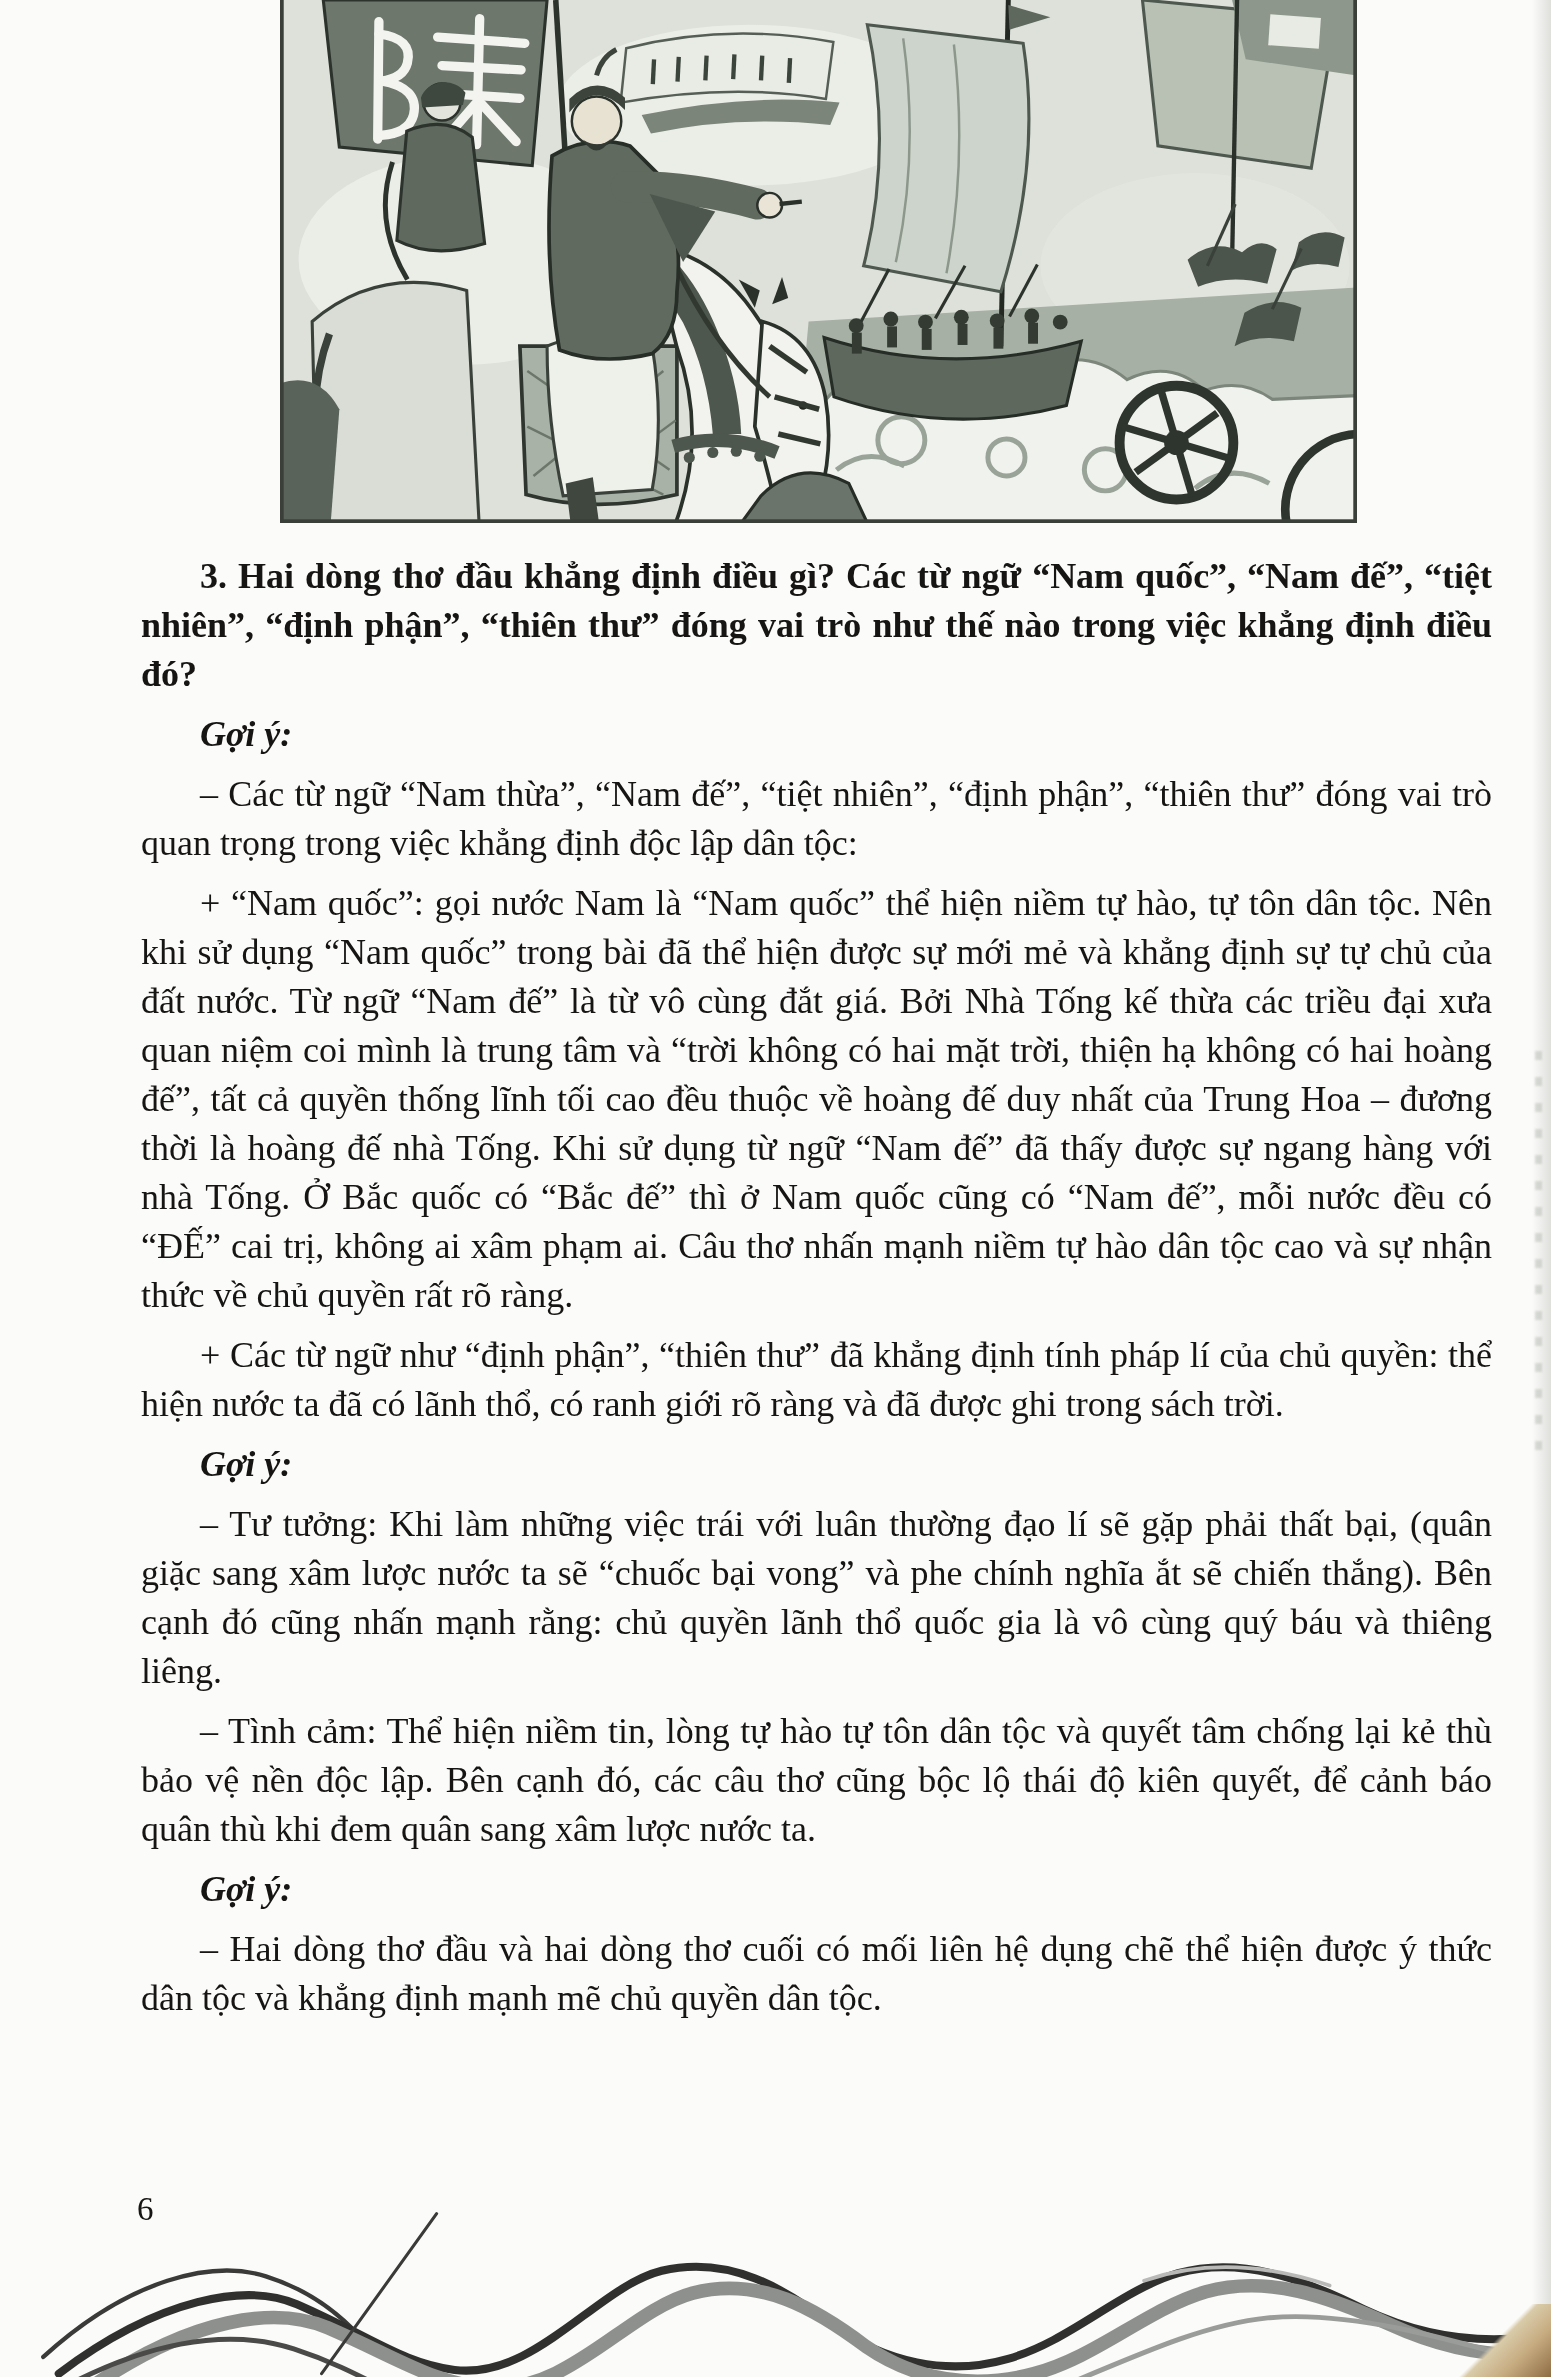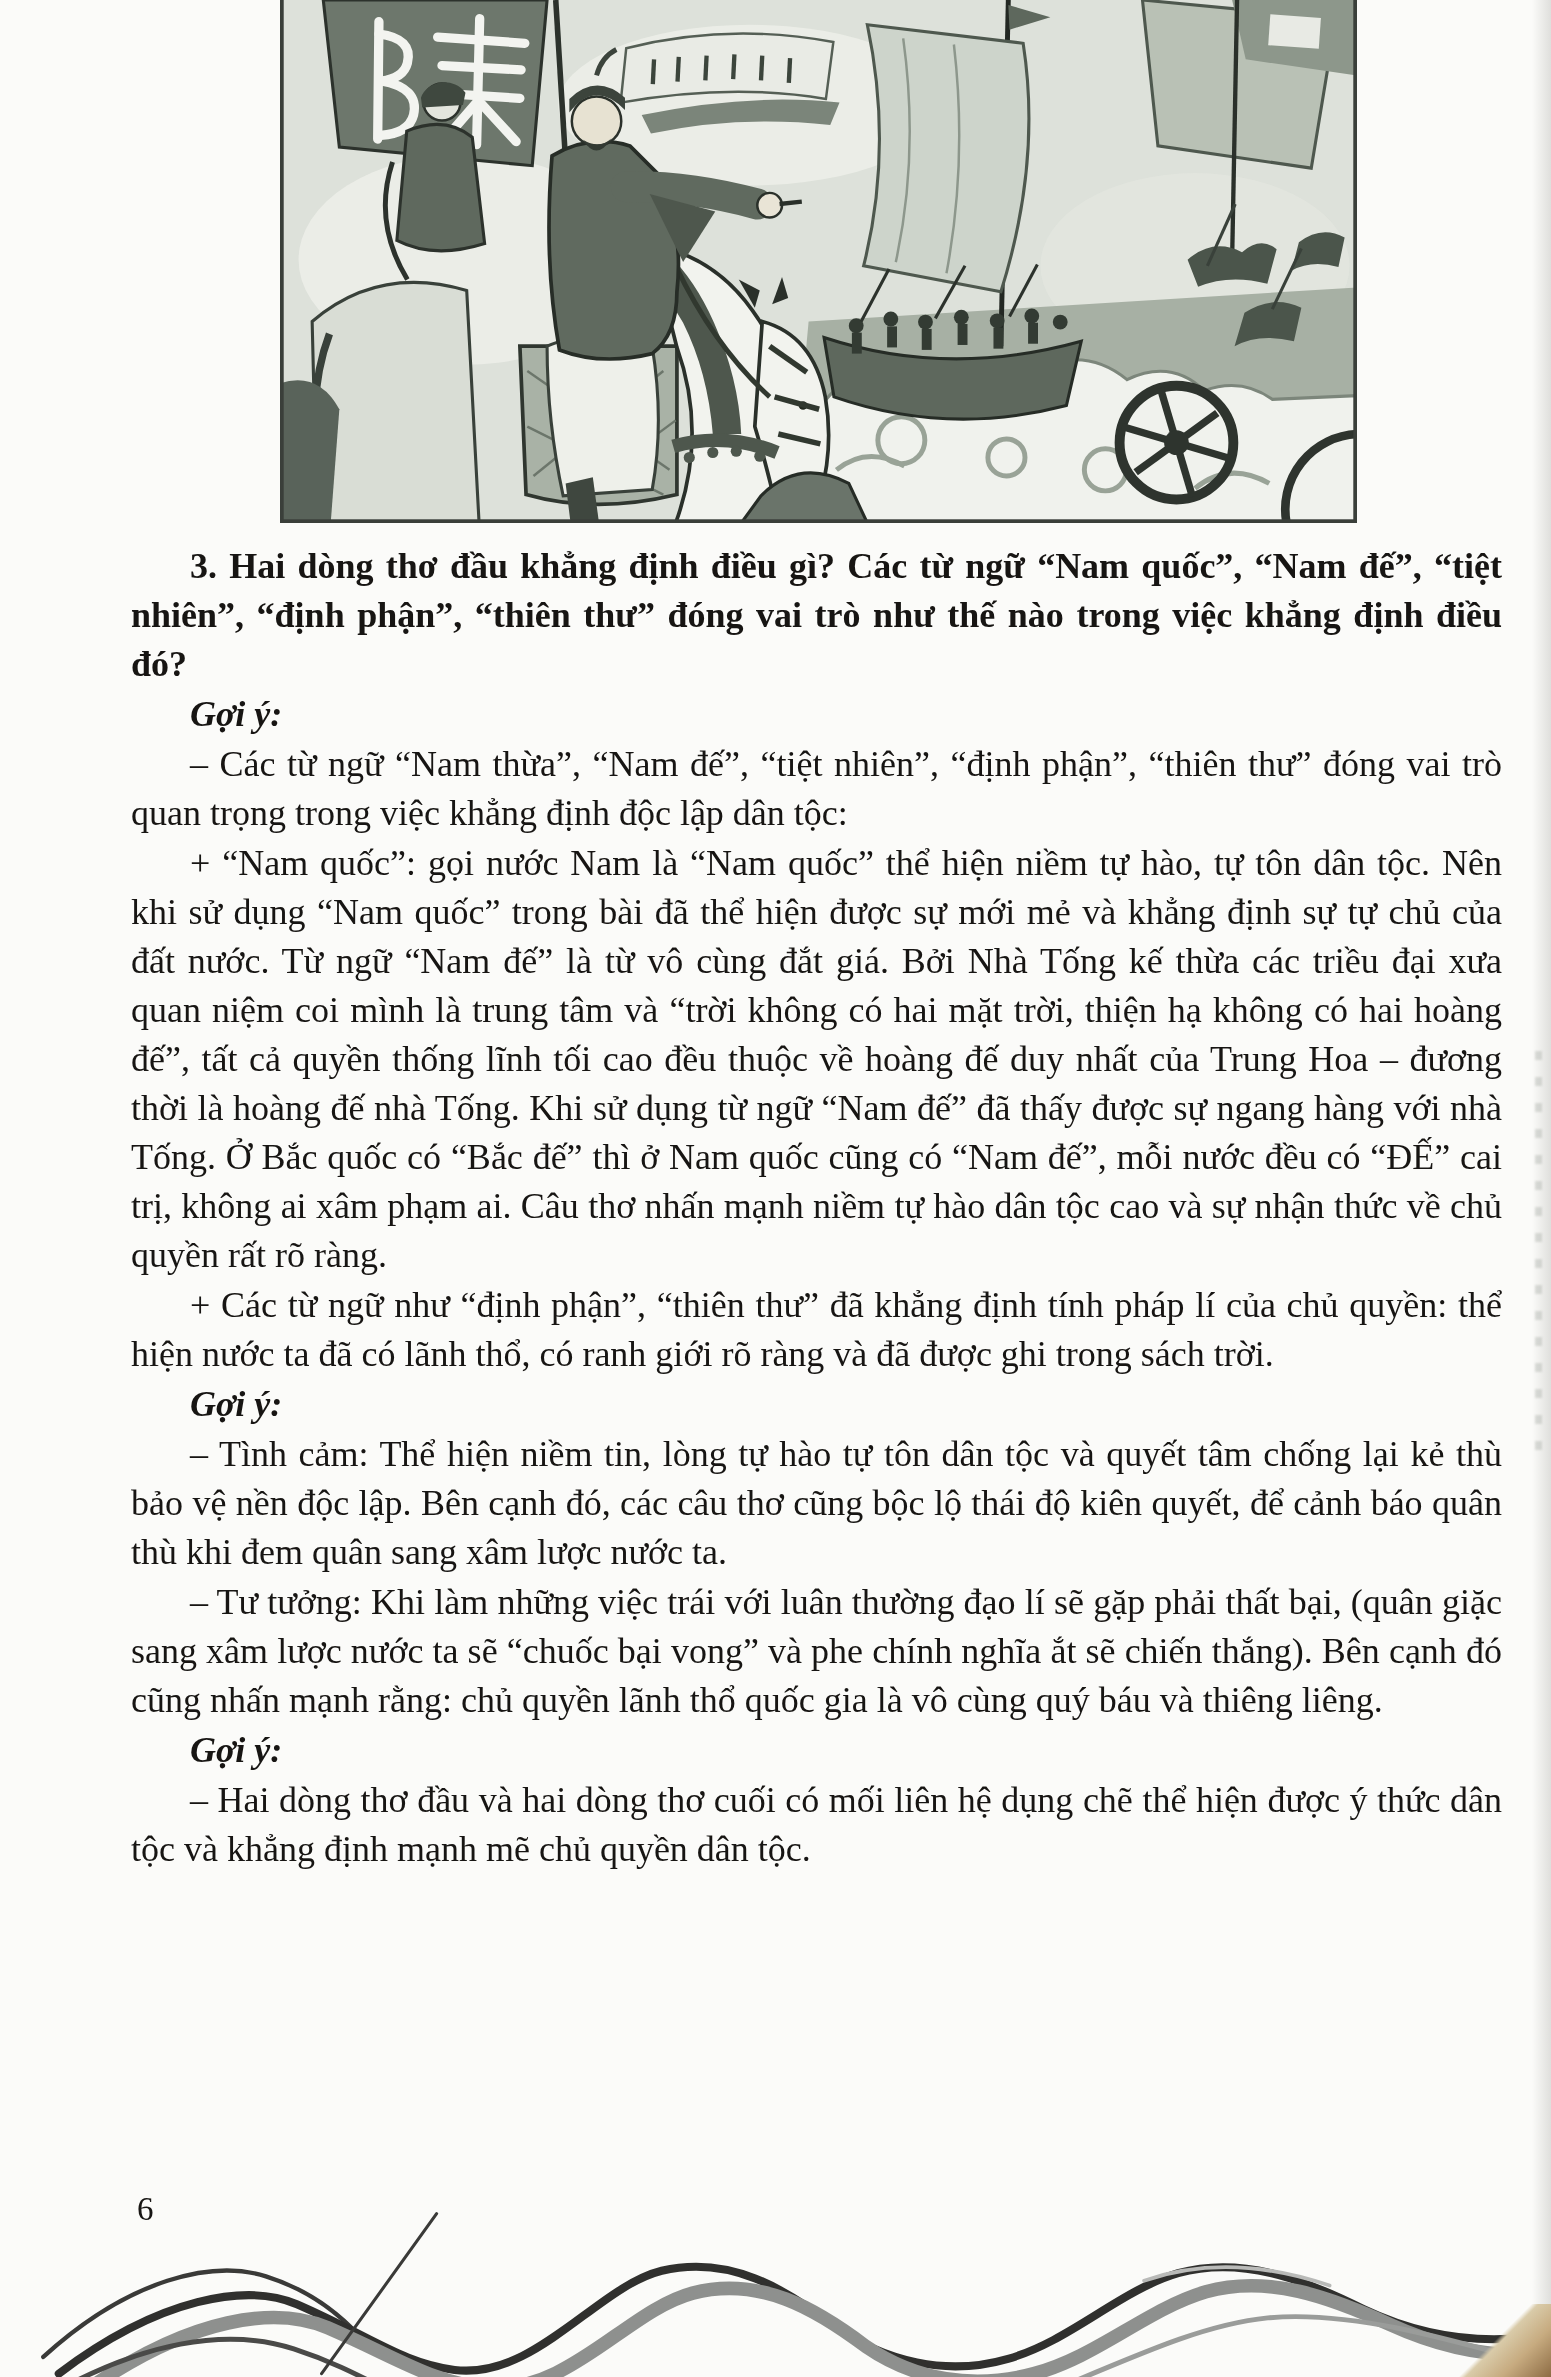--- a/index.html
+++ b/index.html
@@ -15,21 +15,21 @@
   .illustration{
     position:absolute;left:280px;top:0;width:1077px;height:523px;
   }
   .illustration svg{display:block;width:100%;height:100%;}
   
   .text-block{
     position:absolute;left:130px;top:541px;width:1373px;
     font-size:36px;line-height:49px;
     text-align:justify;
   }
-  .text-block p{margin:1px;text-indent:59px;}
+  .text-block p{margin:11px;text-indent:59px;}
   p.q{font-weight:bold;}
   p.hint{font-weight:bold;font-style:italic;}
   
   .page-num{
     position:absolute;left:137px;top:2191px;
     font-size:33px;line-height:37px;
   }
   .footer-swoosh{position:absolute;left:0;top:2205px;width:1551px;height:173px;}
   .footer-swoosh svg{display:block;width:100%;height:100%;}
   
@@ -207,22 +207,22 @@
     </svg>
   </div>
 
   <div class="text-block">
     <p class="q">3. Hai dòng thơ đầu khẳng định điều gì? Các từ ngữ “Nam quốc”, “Nam đế”, “tiệt nhiên”, “định phận”, “thiên thư” đóng vai trò như thế nào trong việc khẳng định điều đó?</p>
     <p class="hint">Gợi ý:</p>
     <p>– Các từ ngữ “Nam thừa”, “Nam đế”, “tiệt nhiên”, “định phận”, “thiên thư” đóng vai trò quan trọng trong việc khẳng định độc lập dân tộc:</p>
     <p>+ “Nam quốc”: gọi nước Nam là “Nam quốc” thể hiện niềm tự hào, tự tôn dân tộc. Nên khi sử dụng “Nam quốc” trong bài đã thể hiện được sự mới mẻ và khẳng định sự tự chủ của đất nước. Từ ngữ “Nam đế” là từ vô cùng đắt giá. Bởi Nhà Tống kế thừa các triều đại xưa quan niệm coi mình là trung tâm và “trời không có hai mặt trời, thiện hạ không có hai hoàng đế”, tất cả quyền thống lĩnh tối cao đều thuộc về hoàng đế duy nhất của Trung Hoa – đương thời là hoàng đế nhà Tống. Khi sử dụng từ ngữ “Nam đế” đã thấy được sự ngang hàng với nhà Tống. Ở Bắc quốc có “Bắc đế” thì ở Nam quốc cũng có “Nam đế”, mỗi nước đều có “ĐẾ” cai trị, không ai xâm phạm ai. Câu thơ nhấn mạnh niềm tự hào dân tộc cao và sự nhận thức về chủ quyền rất rõ ràng.</p>
     <p>+ Các từ ngữ như “định phận”, “thiên thư” đã khẳng định tính pháp lí của chủ quyền: thể hiện nước ta đã có lãnh thổ, có ranh giới rõ ràng và đã được ghi trong sách trời.</p>
     <p class="hint">Gợi ý:</p>
+    <p>– Tư tưởng: Khi làm những việc trái với luân thường đạo lí sẽ gặp phải thất bại, (quân giặc sang xâm lược nước ta sẽ “chuốc bại vong” và phe chính nghĩa ắt sẽ chiến thắng). Bên cạnh đó cũng nhấn mạnh rằng: chủ quyền lãnh thổ quốc gia là vô cùng quý báu và thiêng liêng.</p>
     <p>– Tình cảm: Thể hiện niềm tin, lòng tự hào tự tôn dân tộc và quyết tâm chống lại kẻ thù bảo vệ nền độc lập. Bên cạnh đó, các câu thơ cũng bộc lộ thái độ kiên quyết, để cảnh báo quân thù khi đem quân sang xâm lược nước ta.</p>
-    <p>– Tư tưởng: Khi làm những việc trái với luân thường đạo lí sẽ gặp phải thất bại, (quân giặc sang xâm lược nước ta sẽ “chuốc bại vong” và phe chính nghĩa ắt sẽ chiến thắng). Bên cạnh đó cũng nhấn mạnh rằng: chủ quyền lãnh thổ quốc gia là vô cùng quý báu và thiêng liêng.</p>
     <p class="hint">Gợi ý:</p>
     <p>– Hai dòng thơ đầu và hai dòng thơ cuối có mối liên hệ dụng chẽ thể hiện được ý thức dân tộc và khẳng định mạnh mẽ chủ quyền dân tộc.</p>
   </div>
 
   <div class="page-num">6</div>
 
   <div class="footer-swoosh">
     <svg viewBox="0 0 2508 279" preserveAspectRatio="none">
       <path d="M70 245 C210 118 345 88 430 115 C500 137 548 176 578 208" stroke="#3a3a38" stroke-width="7" fill="none" stroke-linecap="round"></path>
       <path d="M95 272 C260 148 400 126 480 160 C600 212 650 255 735 266 C865 282 965 132 1070 106 C1180 80 1270 135 1350 196 C1430 252 1530 277 1630 248 C1730 220 1810 138 1905 110 C2005 82 2105 118 2205 168 C2300 213 2400 228 2508 208" stroke="#30302e" stroke-width="13" fill="none" stroke-linecap="round"></path>

